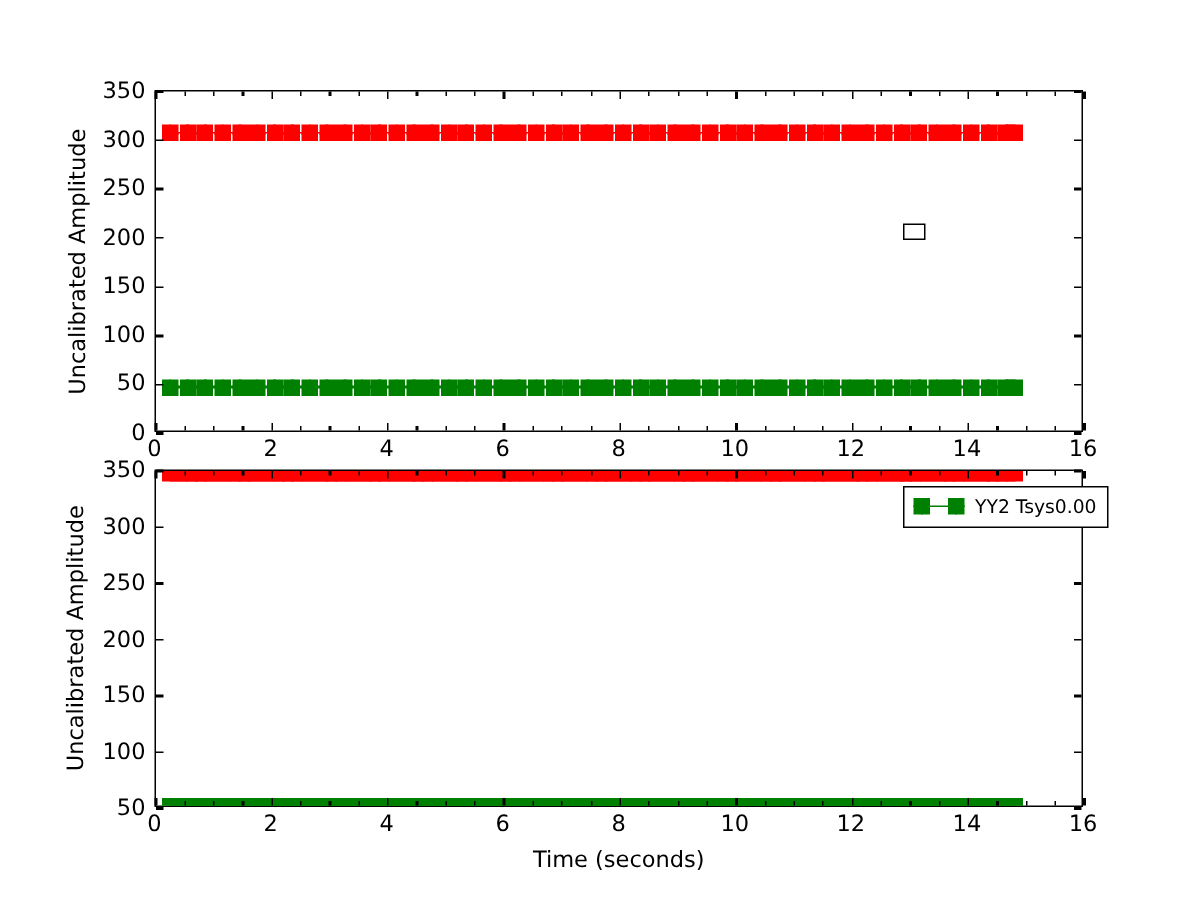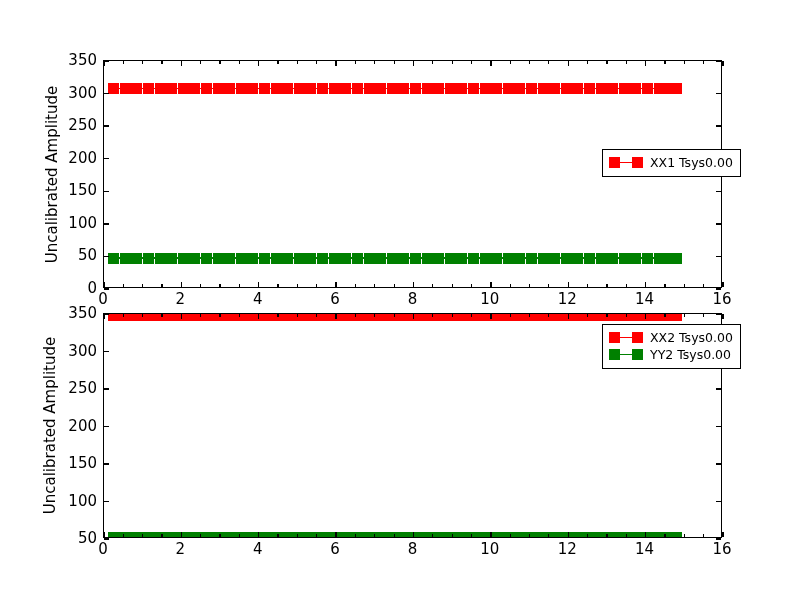--- a/index.html
+++ b/index.html
@@ -443,28 +443,20 @@
         <div class="tick tick-x top" style="left: 521.681px; height: 3px; width: 1.2px;"></div>
         <div class="tick tick-x bottom" style="left: 560.369px; height: 3px; width: 1.2px;"></div>
         <div class="tick tick-x top" style="left: 560.369px; height: 3px; width: 1.2px;"></div>
         <div class="tick tick-x bottom" style="left: 579.712px; height: 3px; width: 1.2px;"></div>
         <div class="tick tick-x top" style="left: 579.712px; height: 3px; width: 1.2px;"></div>
         <div class="tick tick-x bottom" style="left: 599.056px; height: 3px; width: 1.2px;"></div>
         <div class="tick tick-x top" style="left: 599.056px; height: 3px; width: 1.2px;"></div>
       </div>
 
     <div class="legend" id="legend-top" style="left:498px; top:88px;">
-      <div class="legend-row">
-        <span class="legend-swatch">
-          <span class="sw-line" style="background:#ff0000"></span>
-          <span class="sw-mark m1" style="background:#ff0000"></span>
-          <span class="sw-mark m2" style="background:#ff0000"></span>
-        </span>
-        <span class="legend-label">XX1 Tsys0.00</span>
-      </div>
     </div>
   </div>
 
   <div class="ytick-col" id="ytick-col-top">
       <div class="ylabel-tick" style="top: 221px;">0</div>
       <div class="ylabel-tick" style="top: 188.429px;">50</div>
       <div class="ylabel-tick" style="top: 155.857px;">100</div>
       <div class="ylabel-tick" style="top: 123.286px;">150</div>
       <div class="ylabel-tick" style="top: 90.7143px;">200</div>
       <div class="ylabel-tick" style="top: 58.1429px;">250</div>
@@ -768,28 +760,20 @@
         <div class="tick tick-x top" style="left: 560.369px; height: 3px; width: 1.2px;"></div>
         <div class="tick tick-x bottom" style="left: 579.712px; height: 3px; width: 1.2px;"></div>
         <div class="tick tick-x top" style="left: 579.712px; height: 3px; width: 1.2px;"></div>
         <div class="tick tick-x bottom" style="left: 599.056px; height: 3px; width: 1.2px;"></div>
         <div class="tick tick-x top" style="left: 599.056px; height: 3px; width: 1.2px;"></div>
       </div>
 
     <div class="legend" id="legend-bottom" style="left:498px; top:10px;">
       <div class="legend-row">
         <span class="legend-swatch">
-          <span class="sw-line" style="background:#ff0000"></span>
-          <span class="sw-mark m1" style="background:#ff0000"></span>
-          <span class="sw-mark m2" style="background:#ff0000"></span>
-        </span>
-        <span class="legend-label">XX2 Tsys0.00</span>
-      </div>
-      <div class="legend-row">
-        <span class="legend-swatch">
           <span class="sw-line" style="background:#008000"></span>
           <span class="sw-mark m1" style="background:#008000"></span>
           <span class="sw-mark m2" style="background:#008000"></span>
         </span>
         <span class="legend-label">YY2 Tsys0.00</span>
       </div>
     </div>
   </div>
 
   <div class="ytick-col" id="ytick-col-bottom">
@@ -806,14 +790,15 @@
       <div class="xlabel-tick" style="left: 77.375px; top: 0px;">2</div>
       <div class="xlabel-tick" style="left: 154.75px; top: 0px;">4</div>
       <div class="xlabel-tick" style="left: 232.125px; top: 0px;">6</div>
       <div class="xlabel-tick" style="left: 309.5px; top: 0px;">8</div>
       <div class="xlabel-tick" style="left: 386.875px; top: 0px;">10</div>
       <div class="xlabel-tick" style="left: 464.25px; top: 0px;">12</div>
       <div class="xlabel-tick" style="left: 541.625px; top: 0px;">14</div>
       <div class="xlabel-tick" style="left: 619px; top: 0px;">16</div>
     </div>
   <div class="axis-ylabel" id="ylabel-bottom">Uncalibrated Amplitude</div>
+  <div id="xlabel-bottom">Time (seconds)</div>
 
 </div>
 
 </body></html>

